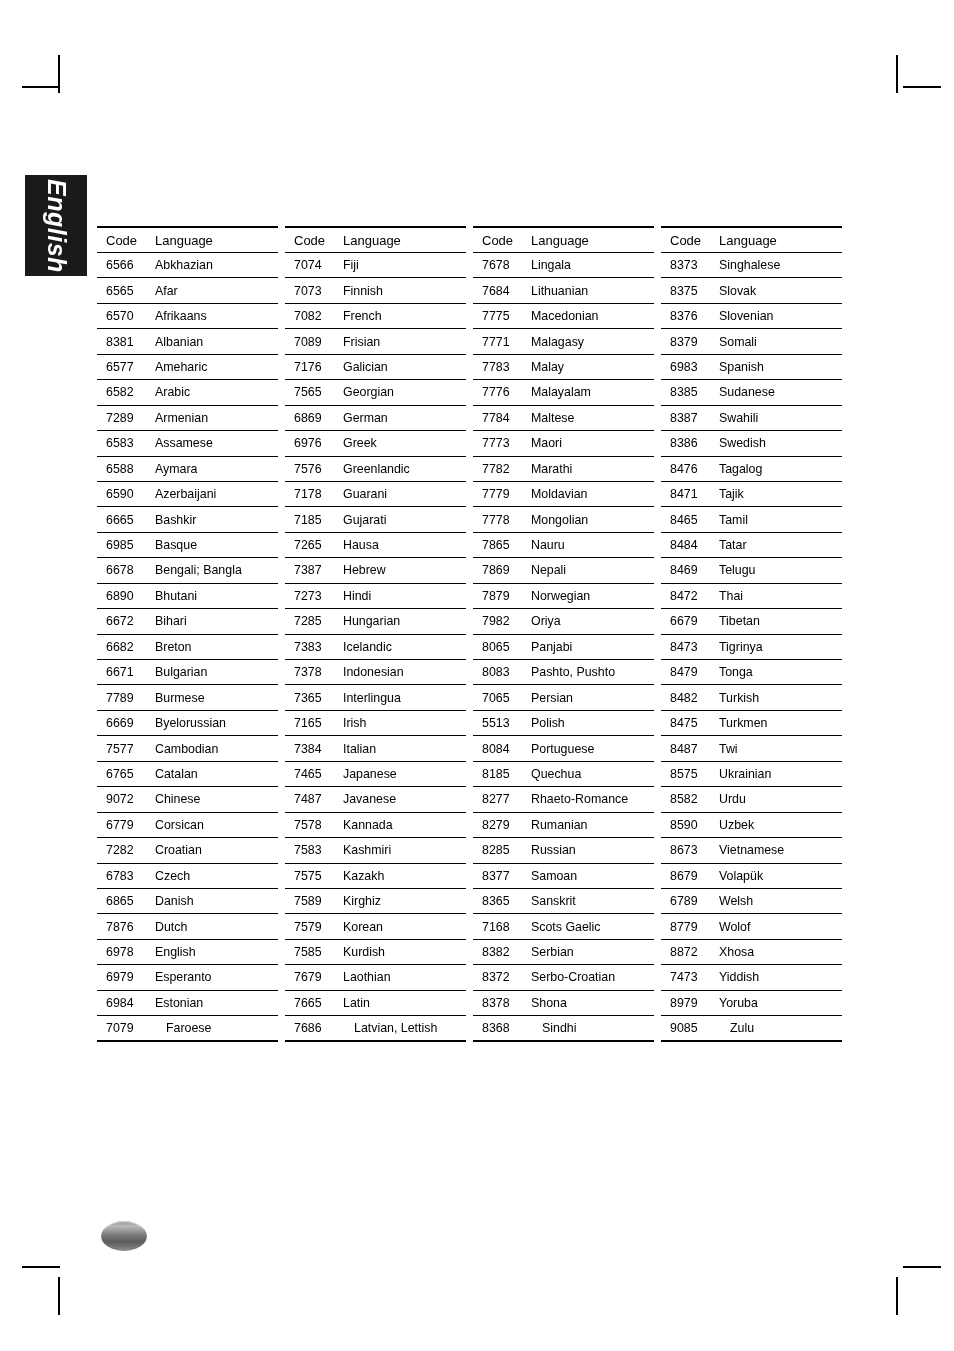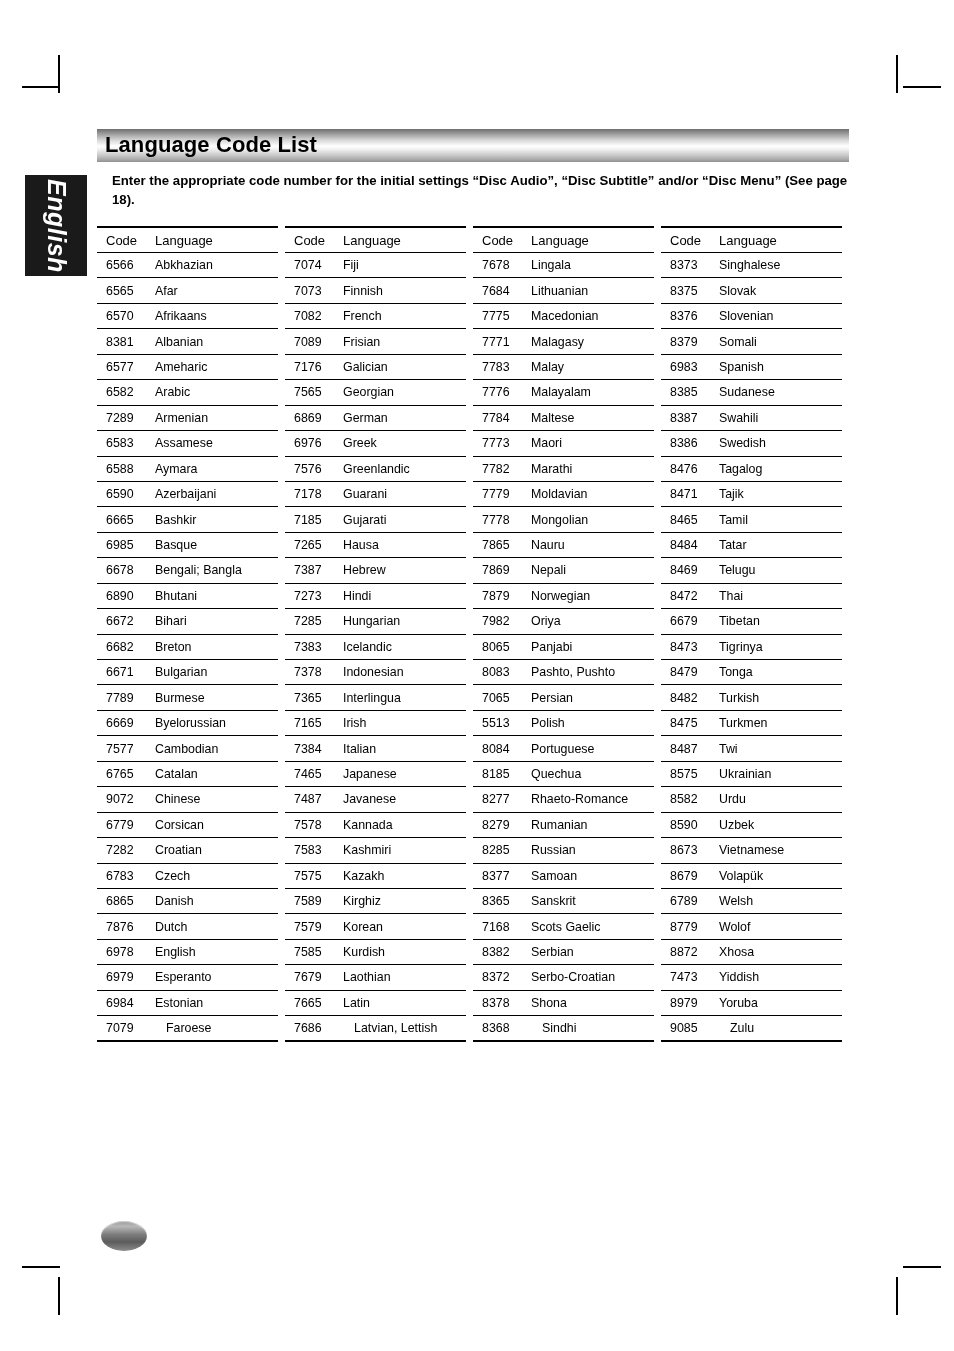--- a/index.html
+++ b/index.html
@@ -181,25 +181,21 @@
   <div class="crop h" style="left:22px; top:1266px;"></div>
   <div class="crop v" style="left:58px; top:1277px;"></div>
 
   <div class="crop h" style="left:903px; top:1266px;"></div>
   <div class="crop v" style="left:896px; top:1277px;"></div>
 
   <div class="side-tab">
     <span class="tab-text">English</span>
   </div>
 
-  <div class="title-bar">
-    <span class="title-text">Language Code List</span>
-  </div>
-
-  <div class="intro">Enter the appropriate code number for the initial settings “Disc Audio”, “Disc Subtitle” and/or “Disc Menu” (See page 18).</div>
+
 
   <div class="table-area" id="table-area">
       <div class="col">
         <div class="col-inner">
           <div class="hrow">
             <div class="cell-code">Code</div>
             <div class="cell-lang">Language</div>
           </div>
           <div class="drow">
             <div class="cell-code">6566</div>

